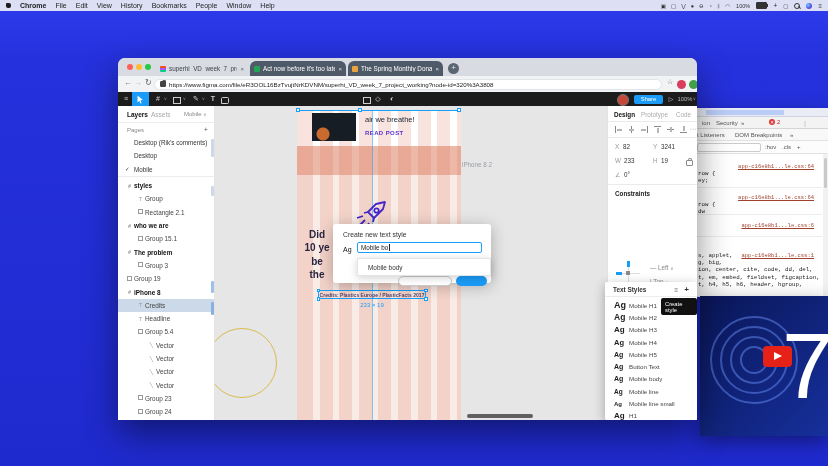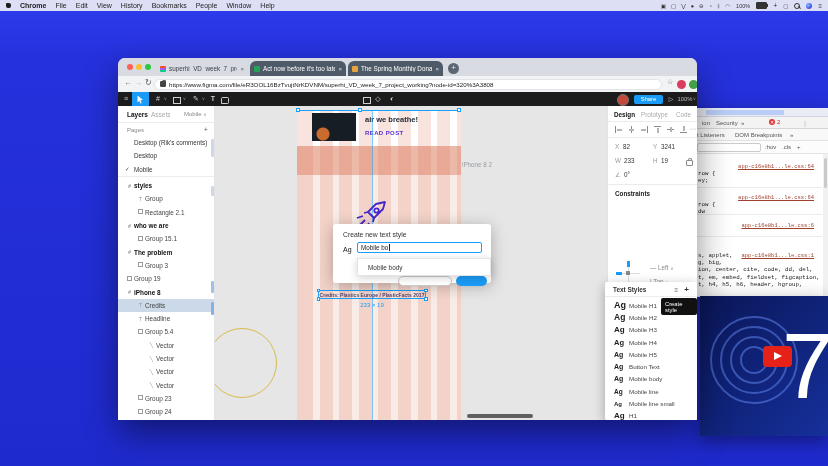--- a/index.html
+++ b/index.html
@@ -119,21 +119,21 @@
 
   
   #fg-canvas{left:97px;top:48px;width:392px;height:314px;background:#e6e6e6;z-index:1;}
   #frame{position:absolute;left:82px;top:4px;width:164px;height:310px;background:#f9ece6;}
   #band-header{position:absolute;left:0;top:0;width:164px;height:36px;background:#ffffff;}
   #band-salmon{position:absolute;left:0;top:36px;width:164px;height:29px;background:#ecb9a8;}
   #stripes{position:absolute;left:0;top:0;width:164px;height:310px;
     background:repeating-linear-gradient(90deg,rgba(214,88,58,.17) 0 13px,rgba(0,0,0,0) 13px 19.6px);background-position:3px 0;}
   #thumb{position:absolute;left:15px;top:3px;width:44px;height:28px;background:#171d24;
     background-image:radial-gradient(circle at 25% 75%,#c96a2e 0 6px,rgba(0,0,0,0) 7px);}
-  #post-title{position:absolute;left:68px;top:5px;font-size:7.5px;font-weight:bold;color:#1c2533;}
+  #post-title{position:absolute;left:68px;top:5px;font-size:7.5px;font-weight:normal;color:#1c2533;}
   #post-link{position:absolute;left:68px;top:20px;font-size:6px;font-weight:bold;letter-spacing:.4px;color:#5a2fd0;}
   #vguide{position:absolute;left:75px;top:0;width:1px;height:310px;background:rgba(24,160,251,.55);}
   #hguide{position:absolute;left:0;top:0;width:164px;height:1px;background:#18a0fb;}
   .handle{position:absolute;width:3.5px;height:3.5px;background:#fff;border:1px solid #18a0fb;box-sizing:border-box;}
   #headline{position:absolute;left:0;top:118px;width:40px;text-align:center;font-weight:bold;color:#2a2440;
     font-size:10px;line-height:13.4px;}
   #sel-box{position:absolute;left:21px;top:180px;width:108px;height:9px;border:1px solid #18a0fb;box-sizing:border-box;
     display:flex;align-items:center;justify-content:center;}
   #credits-text{font-size:5.5px;font-weight:bold;color:#53406b;white-space:nowrap;transform:scale(.92);}
   #sel-size{position:absolute;left:21px;top:192px;width:108px;text-align:center;font-size:6px;color:#18a0fb;}
@@ -341,20 +341,26 @@
         <span class="handle" style="left:61px;top:-2px"></span>
         <span class="handle" style="left:160px;top:-2px"></span>
         <svg class="abs" style="left:58px;top:86px" width="36" height="36" viewBox="0 0 36 36">
           <g fill="none" stroke="#4527c9" stroke-width="1.8" stroke-linejoin="round">
             <path d="M30 6 L21 8 L13 16 L19 22 L28 13 Z"></path>
             <circle cx="21.5" cy="14.5" r="2.2"></circle>
             <path d="M13 16 L9 17 M19 22 L18 26"></path>
             <path d="M10 24 L5 29 M14 27 L11 33 M8 20 L2 22"></path>
           </g>
         </svg>
+        <div id="headline">
+            <div>Did</div>
+            <div>10 ye</div>
+            <div>be</div>
+            <div>the</div>
+          </div>
         <div id="sel-box">
           <span class="handle" style="left:-2.5px;top:-2.5px"></span>
           <span class="handle" style="right:-2.5px;top:-2.5px"></span>
           <span class="handle" style="left:-2.5px;bottom:-2.5px"></span>
           <span class="handle" style="right:-2.5px;bottom:-2.5px"></span>
           <span id="credits-text">Credits: Plastics Europe / PlasticFacts 2017</span>
         </div>
         <div id="sel-size">233 × 19</div>
       </div>
       <div id="frame-label">iPhone 8 2</div>

